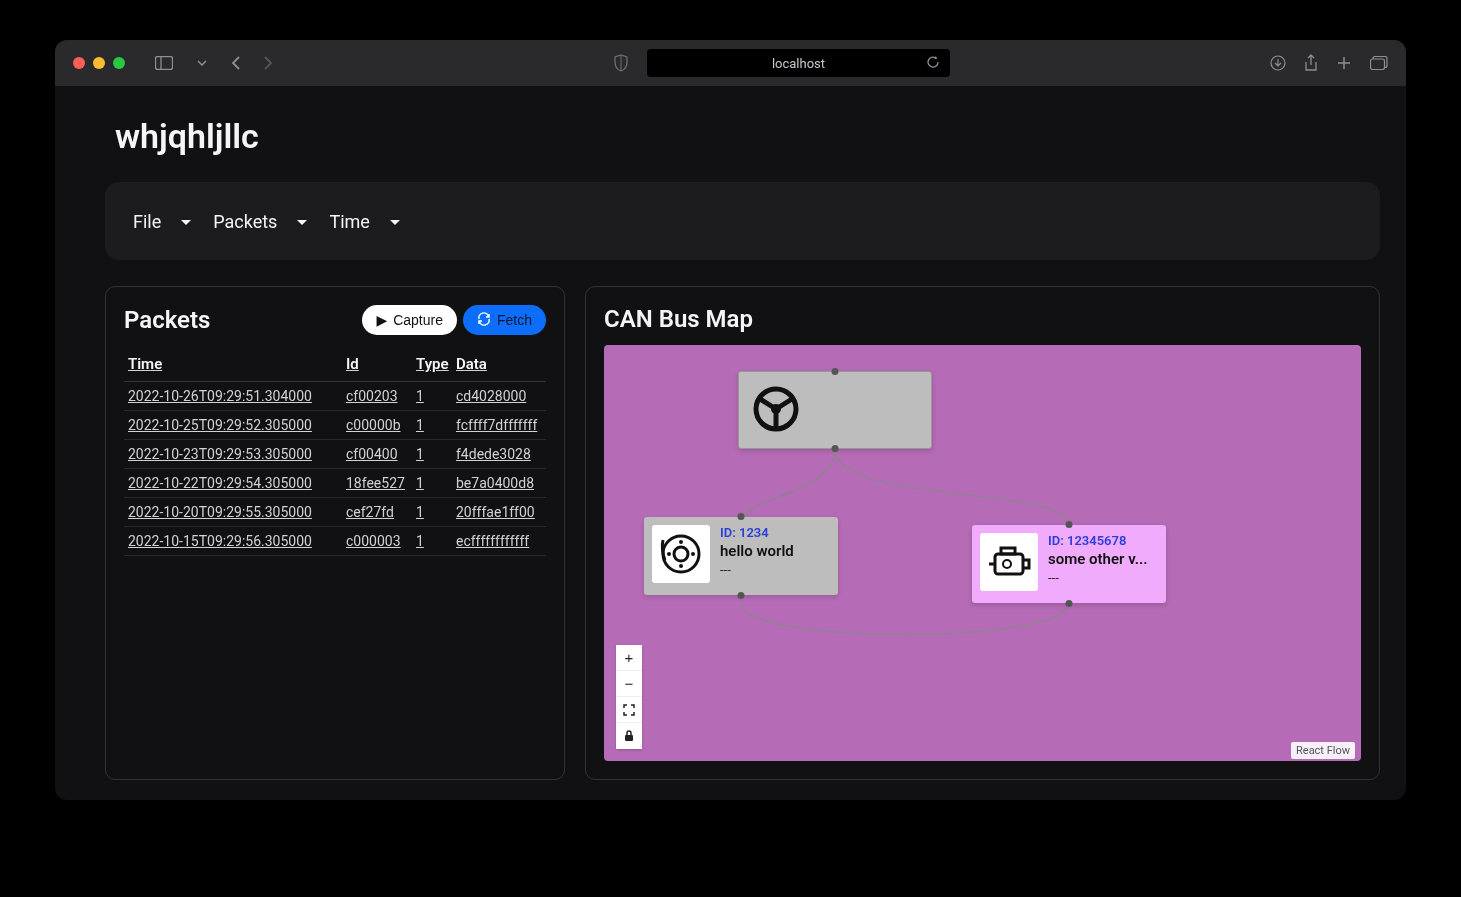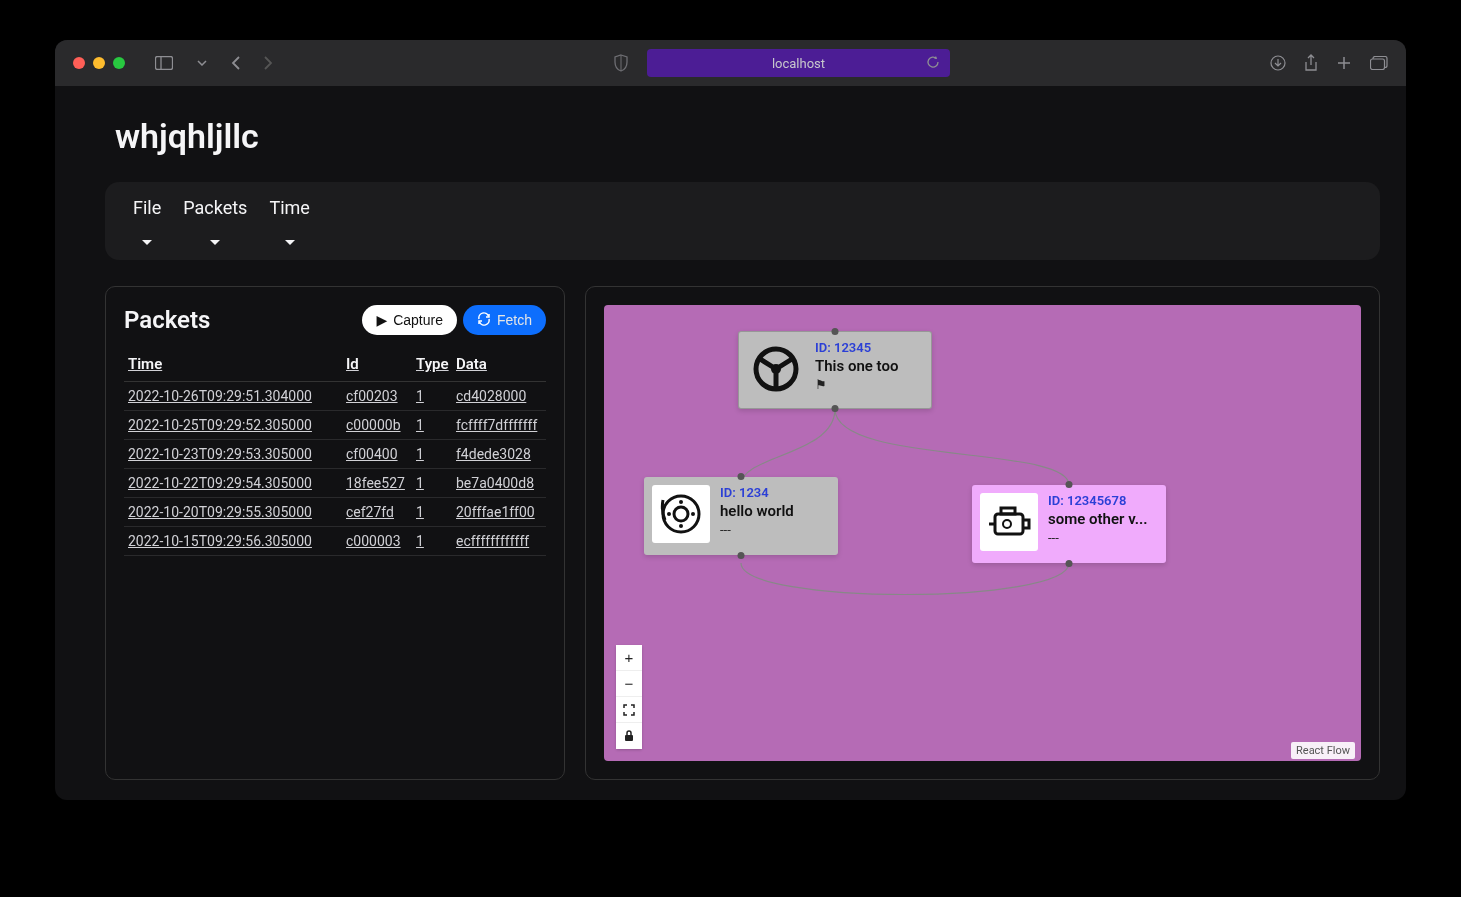--- a/index.html
+++ b/index.html
@@ -34,21 +34,21 @@
   .dot.yellow { background: #febc2e; }
   .dot.green { background: #28c840; }
   .tb-icon { color: #8e8e93; font-size: 15px; display:flex; align-items:center; justify-content:center; }
   .tb-btn { width: 26px; height: 26px; display:flex; align-items:center; justify-content:center; border-radius:4px; }
   .sidebar-toggle { margin-right: 4px; }
   .nav-arrows { display:flex; gap:6px; margin-right: 12px; }
   .url-bar {
     flex: 1;
     max-width: 520px;
     height: 28px;
-    background: #4c1d95;
+    background: #000000;
     border-radius: 4px;
     display: flex;
     align-items: center;
     justify-content: center;
     color: #c7c7cc;
     font-size: 13px;
     margin: 0 auto;
     position: relative;
   }
   .url-bar .reload { position:absolute; right:10px; color:#8e8e93; }
@@ -80,21 +80,20 @@
     gap: 22px;
     margin-bottom: 26px;
   }
   .menu-item {
     color: #f5f5f7;
     font-size: 18px;
     display: flex;
     align-items: center;
     gap: 20px;
     cursor: pointer;
-    flex-direction: column;
   }
   .caret-down {
     width: 0; height: 0;
     border-left: 5px solid transparent;
     border-right: 5px solid transparent;
     border-top: 5px solid #f5f5f7;
     margin-top: 2px;
   }
   .panels { display: flex; gap: 20px; flex: 1; min-height: 0; }
   .panel {
@@ -115,21 +114,21 @@
     padding: 0 14px;
     font-size: 14px;
     display: flex;
     align-items: center;
     gap: 6px;
     border: none;
     cursor: pointer;
     font-weight: 500;
   }
   .btn-white { background: #fff; color: #111; }
-  .btn-blue { background: #0d6efd; color: #e5e5e5; }
+  .btn-blue { background: #0d6efd; color: #0f172a; }
   table.packets {
     width: 100%;
     border-collapse: collapse;
     color: #d1d1d6;
     font-size: 14px;
     table-layout: fixed;
     text-decoration: underline;
   }
   table.packets th {
     text-align: left;
@@ -392,40 +391,36 @@
                 <td>2022-10-15T09:29:56.305000</td>
                 <td>c000003</td>
                 <td>1</td>
                 <td>ecffffffffffff</td>
               </tr>
             </tbody>
         </table>
       </div>
 
       <div class="panel panel-right">
+        <div class="panel-title" style="margin-bottom:12px">CAN Bus Map</div>
         <div class="canvas">
           <svg class="edges">
             <path d="M231 104 C231 150, 137 150, 137 180"></path>
             <path d="M231 104 C231 160, 465 140, 465 180"></path>
             <path d="M137 258 C137 300, 465 300, 465 258"></path>
           </svg>
 
           <div class="node selected" style="left:134px; top:26px">
             <div class="handle top"></div>
             <div class="icon-box steering" style="background:transparent">
               <svg viewBox="0 0 48 48">
                   <circle cx="24" cy="24" r="20" fill="none" stroke="#111" stroke-width="5"></circle>
                   <circle cx="24" cy="24" r="5" fill="#111"></circle>
                   <path d="M24 24 L8 14 M24 24 L40 14 M24 24 L24 44" stroke="#111" stroke-width="5"></path>
                 </svg>
-            </div>
-            <div class="node-body">
-              <div class="node-id">ID: 12345</div>
-              <div class="node-title">This one too</div>
-              <div class="node-sub flag">⚑</div>
             </div>
             <div class="handle bottom"></div>
           </div>
 
           <div class="node" style="left:40px; top:172px">
             <div class="handle top"></div>
             <div class="icon-box wheel">
               <svg viewBox="0 0 48 48">
                   <circle cx="24" cy="24" r="18" fill="none" stroke="#111" stroke-width="3"></circle>
                   <circle cx="24" cy="24" r="7" fill="none" stroke="#111" stroke-width="3"></circle>

